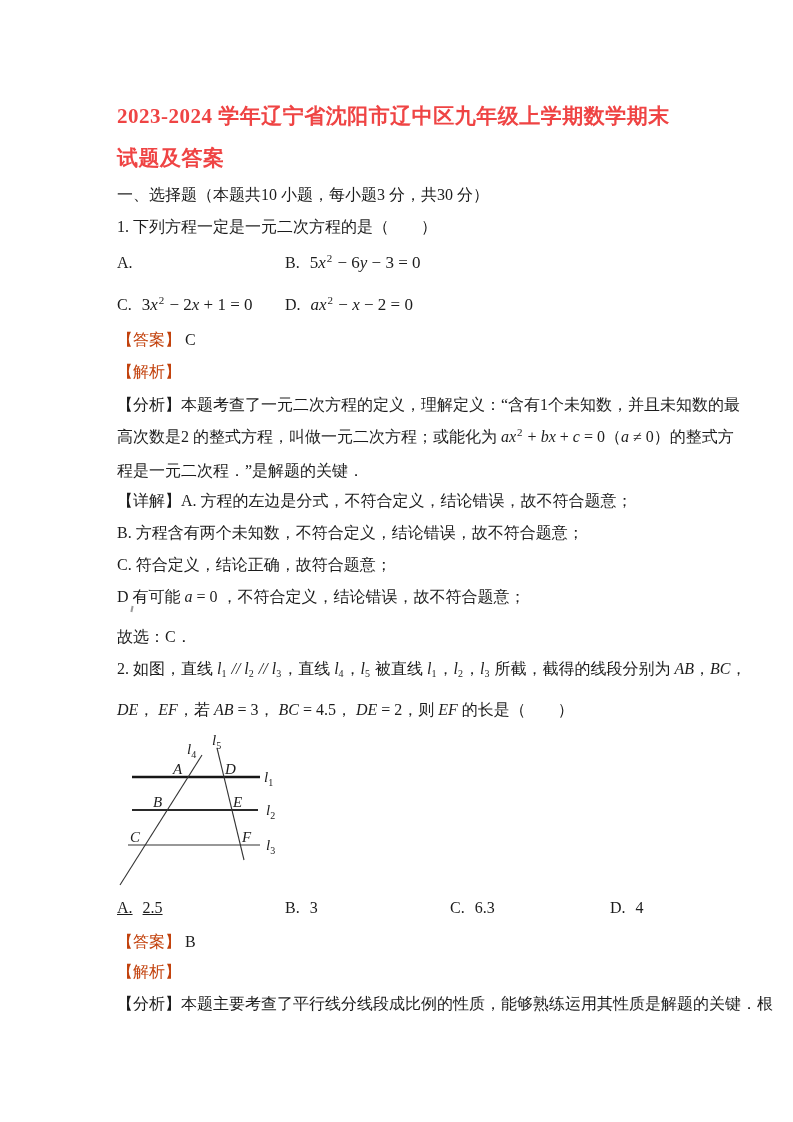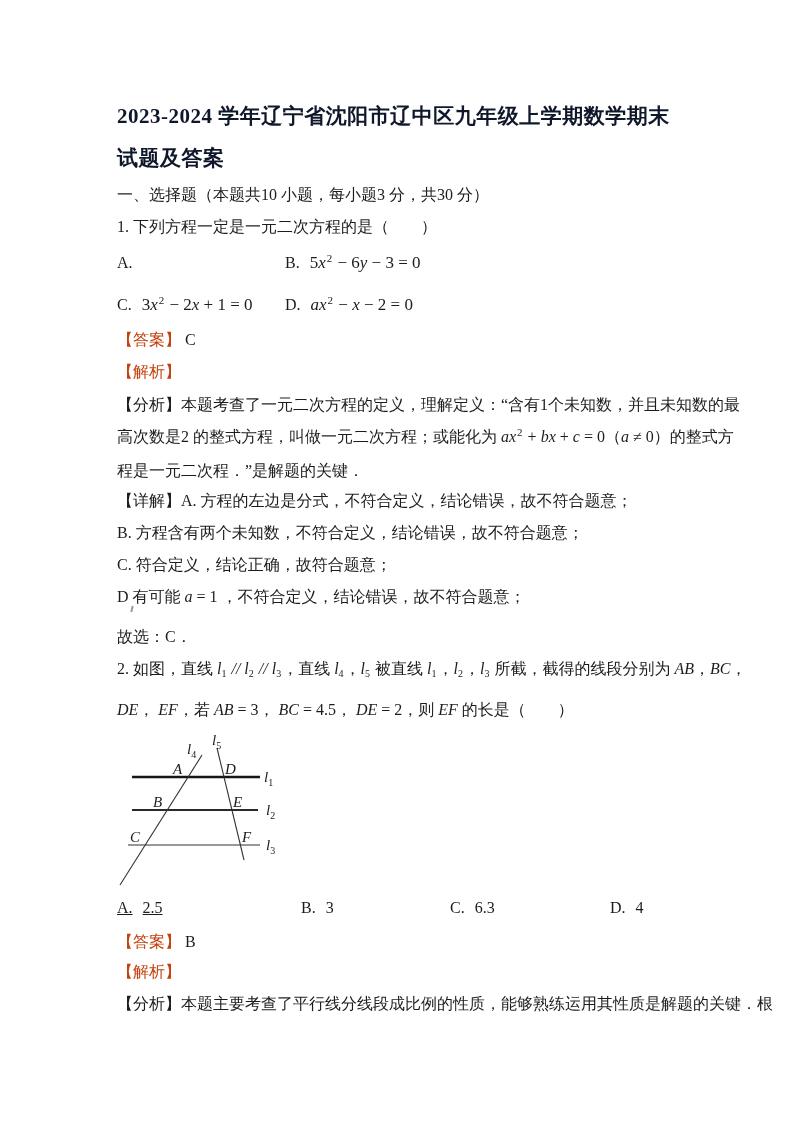--- a/index.html
+++ b/index.html
@@ -1,21 +1,21 @@
 <!DOCTYPE html>
 <html><head>
 <meta charset="utf-8">
 <style>
   html,body{margin:0;padding:0;background:#ffffff;}
   body{
     width:793px;height:1122px;position:relative;overflow:hidden;
     font-family:"Liberation Serif","DejaVu Serif",serif;color:#1c1c1c;
   }
   .abs{position:absolute;white-space:nowrap;}
-  .title{font-size:21px;font-weight:bold;letter-spacing:0.5px;color:#0f172a;}
+  .title{font-size:21px;font-weight:bold;letter-spacing:0.5px;color:#ef4444;}
   .cn{font-size:16px;line-height:1.2;}
   .blue{color:#c2410c;}
   .ansval{margin-left:4px;}
   
   .math{font-size:17px;}
   .inmath .mr,.inmath .mi{font-size:16px;}
   .inmath .mi, .mi{font-style:italic;font-family:"Liberation Serif","DejaVu Serif",serif;}
   .mr{font-style:normal;}
   sup.msup{font-size:11px;line-height:0;vertical-align:6px;margin:0 1px;font-style:normal;}
   sub.msub{font-size:10px;line-height:0;vertical-align:-3px;margin-right:1px;font-style:normal;}
@@ -59,21 +59,21 @@
 </div>
 <div class="abs cn blue" style="left:117px;top:362px;">【解析】</div>
 
 <div class="abs cn inmath" style="left:117px;top:395px;"><span class="mr">【分析】本题考查了一元二次方程的定义，理解定义：“含有1个未知数，并且未知数的最</span></div>
 <div class="abs cn inmath" style="left:117px;top:427px;"><span class="mr">高次数是2 的整式方程，叫做一元二次方程；或能化为 </span><span class="mi">ax</span><sup class="msup">2</sup><span class="mr"> + </span><span class="mi">bx</span><span class="mr"> + </span><span class="mi">c</span><span class="mr"> = 0（</span><span class="mi">a</span><span class="mr"> ≠ 0）的整式方</span></div>
 <div class="abs cn inmath" style="left:117px;top:461px;"><span class="mr">程是一元二次程．”是解题的关键．</span></div>
 
 <div class="abs cn inmath" style="left:117px;top:491px;"><span class="mr">【详解】A. 方程的左边是分式，不符合定义，结论错误，故不符合题意；</span></div>
 <div class="abs cn inmath" style="left:117px;top:523px;"><span class="mr">B. 方程含有两个未知数，不符合定义，结论错误，故不符合题意；</span></div>
 <div class="abs cn inmath" style="left:117px;top:555px;"><span class="mr">C. 符合定义，结论正确，故符合题意；</span></div>
-<div class="abs cn inmath" style="left:117px;top:587px;"><span class="mr">D 有可能 </span><span class="mi">a</span><span class="mr"> = 1 ，不符合定义，结论错误，故不符合题意；</span></div>
+<div class="abs cn inmath" style="left:117px;top:587px;"><span class="mr">D 有可能 </span><span class="mi">a</span><span class="mr"> = 0 ，不符合定义，结论错误，故不符合题意；</span></div>
 <div class="abs artifact" style="left:131px;top:606px;"></div>
 <div class="abs cn" style="left:117px;top:627px;">故选：C．</div>
 
 <div class="abs cn inmath" style="left:117px;top:659px;"><span class="mr">2. 如图，直线 </span><span class="mi">l</span><sub class="msub">1</sub><span class="mr"> </span><span class="mi">//</span><span class="mr"> </span><span class="mi">l</span><sub class="msub">2</sub><span class="mr"> </span><span class="mi">//</span><span class="mr"> </span><span class="mi">l</span><sub class="msub">3</sub><span class="mr">，直线 </span><span class="mi">l</span><sub class="msub">4</sub><span class="mr">，</span><span class="mi">l</span><sub class="msub">5</sub><span class="mr"> 被直线 </span><span class="mi">l</span><sub class="msub">1</sub><span class="mr">，</span><span class="mi">l</span><sub class="msub">2</sub><span class="mr">，</span><span class="mi">l</span><sub class="msub">3</sub><span class="mr"> 所截，截得的线段分别为 </span><span class="mi">AB</span><span class="mr">，</span><span class="mi">BC</span><span class="mr">，</span></div>
 <div class="abs cn inmath" style="left:117px;top:700px;"><span class="mi">DE</span><span class="mr">， </span><span class="mi">EF</span><span class="mr">，若 </span><span class="mi">AB</span><span class="mr"> = 3， </span><span class="mi">BC</span><span class="mr"> = 4.5， </span><span class="mi">DE</span><span class="mr"> = 2，则 </span><span class="mi">EF</span><span class="mr"> 的长是（　　）</span></div>
 
 <svg class="abs" style="left:113px;top:733px;" width="210" height="162" viewBox="0 0 210 162">
 
   <line x1="19" y1="44" x2="147" y2="44" stroke="#161616" stroke-width="2.4"></line>
   <line x1="19" y1="77" x2="145" y2="77" stroke="#2a2a2a" stroke-width="1.8"></line>
@@ -92,21 +92,21 @@
   <text x="112" y="41" class="svglbl">D</text>
   <text x="40" y="74" class="svglbl">B</text>
   <text x="120" y="74" class="svglbl">E</text>
   <text x="17" y="109" class="svglbl">C</text>
   <text x="129" y="109" class="svglbl">F</text>
 </svg>
 
 <div class="abs cn" style="left:117px;top:898px;text-decoration:underline;">
   <span class="optkey">A.</span><span>2.5</span>
 </div>
-<div class="abs cn" style="left:285px;top:898px;margin-left:16px;">
+<div class="abs cn" style="left:285px;top:898px;">
   <span class="optkey">B.</span><span>3</span>
 </div>
 <div class="abs cn" style="left:450px;top:898px;">
   <span class="optkey">C.</span><span>6.3</span>
 </div>
 <div class="abs cn" style="left:610px;top:898px;">
   <span class="optkey">D.</span><span>4</span>
 </div>
 
 <div class="abs cn" style="left:117px;top:932px;">

